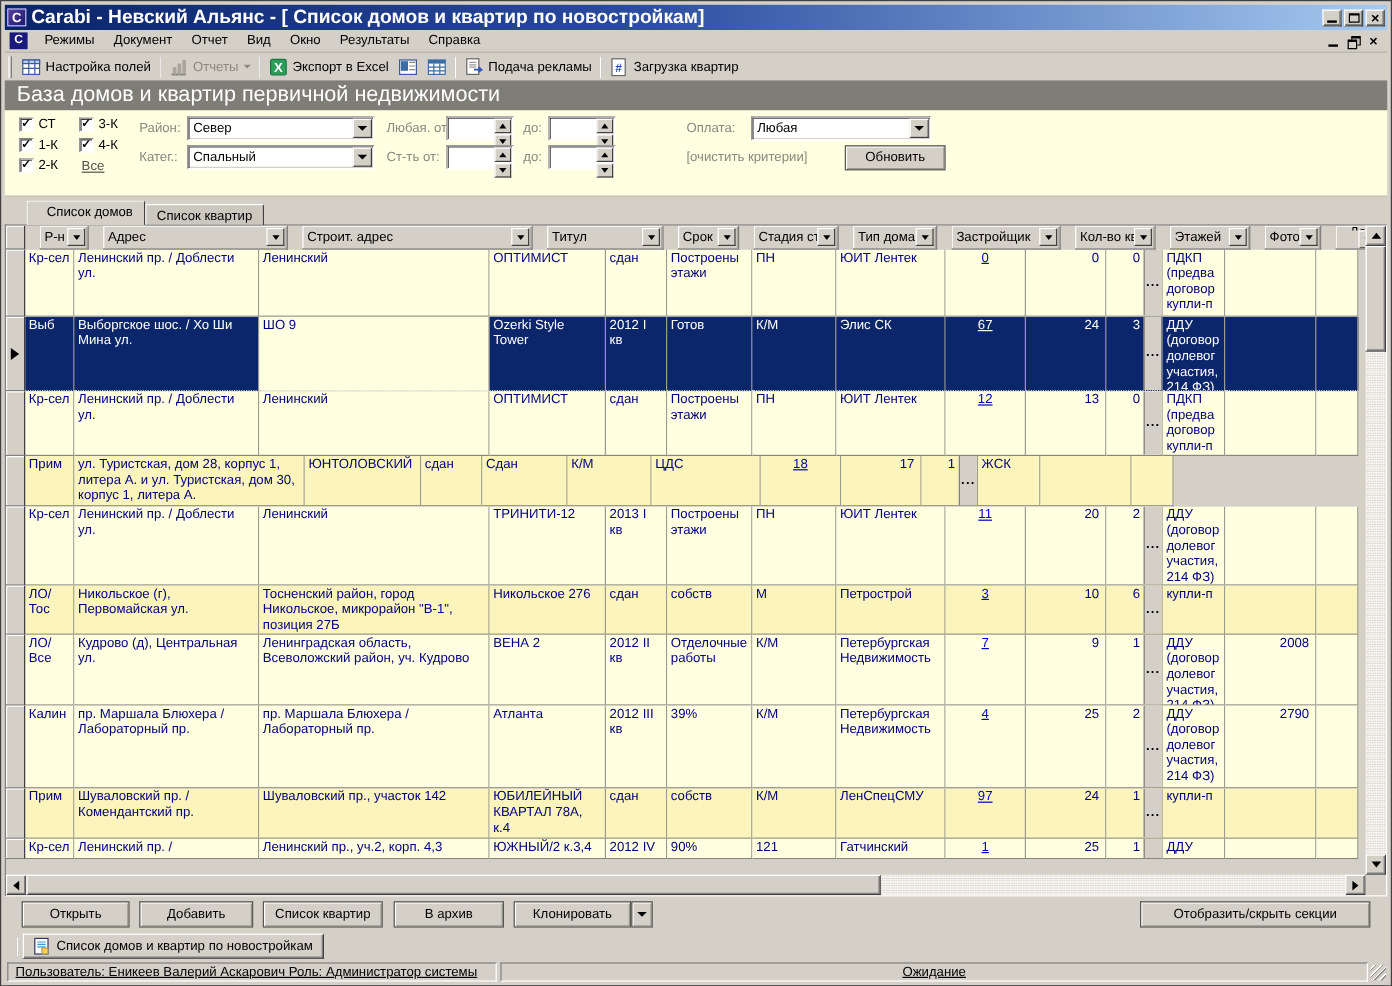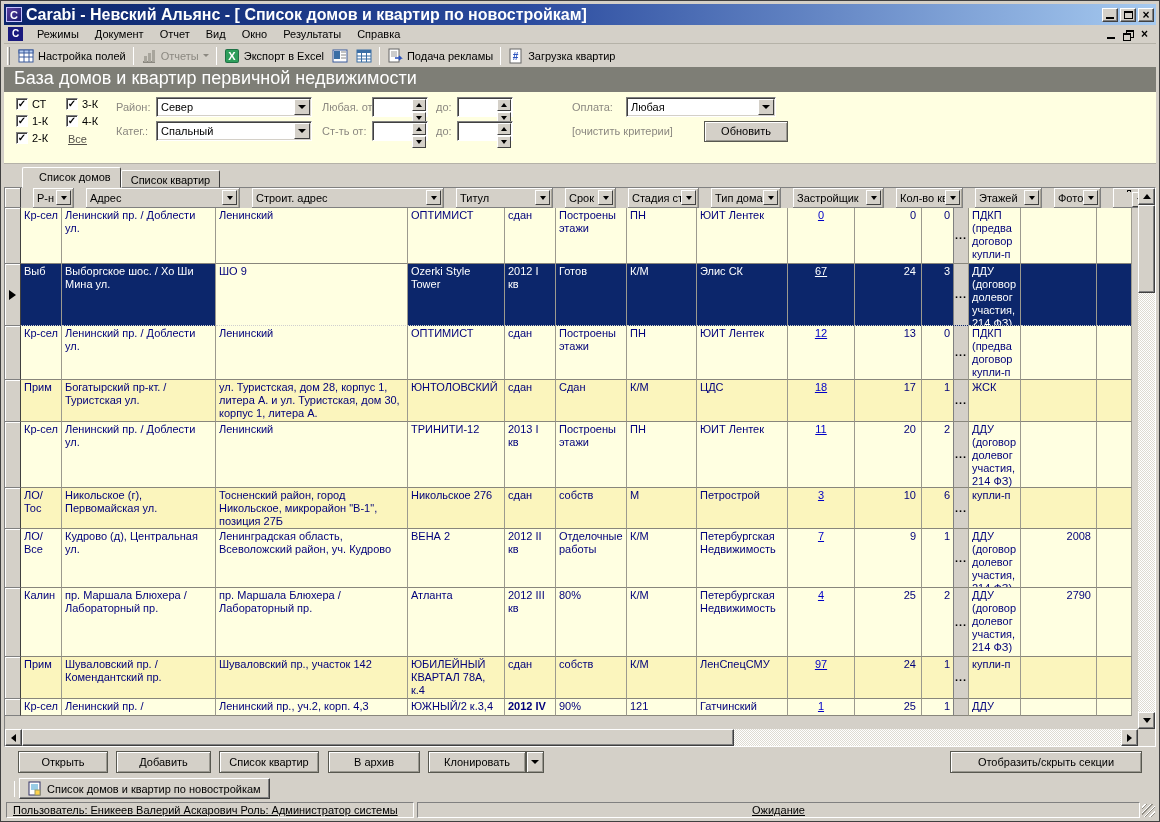--- a/index.html
+++ b/index.html
@@ -504,21 +504,20 @@
             <div class="pv">0</div>
             <div class="dots">...</div>
           </div>
           <div class="cell cell-contract" style="width: 52px;">ПДКП (предва договор купли-п</div>
           <div class="cell cell-minst al-r" style="width: 76px;"></div>
           <div class="cell cell-min1" style="width: 35px;"></div>
         </div>
         <div class="grid-row dark" style="height: 42px;">
           <div class="gutter"></div>
           <div class="cell cell-rn" style="width: 41px;">Прим</div>
-          <div class="cell cell-addr" style="width: 154px;">Богатырский пр-кт. / Туристская ул.</div>
           <div class="cell cell-saddr" style="width: 192px;">ул. Туристская, дом 28, корпус 1, литера А. и ул. Туристская, дом 30, корпус 1, литера А.</div>
           <div class="cell cell-title" style="width: 97px;">ЮНТОЛОВСКИЙ</div>
           <div class="cell cell-term" style="width: 51px;">сдан</div>
           <div class="cell cell-stage" style="width: 71px;">Сдан</div>
           <div class="cell cell-type" style="width: 70px;">К/М</div>
           <div class="cell cell-dev" style="width: 91px;">ЦДС</div>
           <div class="cell cell-apts al-c" style="width: 67px;">
             <div class="cell-link">18</div>
           </div>
           <div class="cell cell-floors al-r" style="width: 67px;">17</div>
@@ -596,21 +595,21 @@
           <div class="cell cell-minst al-r" style="width: 76px;">2008</div>
           <div class="cell cell-min1" style="width: 35px;"></div>
         </div>
         <div class="grid-row" style="height: 69px;">
           <div class="gutter"></div>
           <div class="cell cell-rn" style="width: 41px;">Калин</div>
           <div class="cell cell-addr" style="width: 154px;">пр. Маршала Блюхера / Лабораторный пр.</div>
           <div class="cell cell-saddr" style="width: 192px;">пр. Маршала Блюхера / Лабораторный пр.</div>
           <div class="cell cell-title" style="width: 97px;">Атланта</div>
           <div class="cell cell-term" style="width: 51px;">2012 III кв</div>
-          <div class="cell cell-stage" style="width: 71px;">80%</div>
+          <div class="cell cell-stage" style="width: 71px;">39%</div>
           <div class="cell cell-type" style="width: 70px;">К/М</div>
           <div class="cell cell-dev" style="width: 91px;">Петербургская Недвижимость</div>
           <div class="cell cell-apts al-c" style="width: 67px;">
             <div class="cell-link">4</div>
           </div>
           <div class="cell cell-floors al-r" style="width: 67px;">25</div>
           <div class="cell cell-photo cell-photo" style="width: 47px;">
             <div class="pv">2</div>
             <div class="dots">...</div>
           </div>
@@ -639,21 +638,21 @@
           <div class="cell cell-contract" style="width: 52px;">купли-п</div>
           <div class="cell cell-minst al-r" style="width: 76px;"></div>
           <div class="cell cell-min1" style="width: 35px;"></div>
         </div>
         <div class="grid-row" style="height: 17px;">
           <div class="gutter"></div>
           <div class="cell cell-rn" style="width: 41px;">Кр-сел</div>
           <div class="cell cell-addr" style="width: 154px;">Ленинский пр. /</div>
           <div class="cell cell-saddr" style="width: 192px;">Ленинский пр., уч.2, корп. 4,3</div>
           <div class="cell cell-title" style="width: 97px;">ЮЖНЫЙ/2 к.3,4</div>
-          <div class="cell cell-term" style="width: 51px; font-weight: bold;">2012 IV</div>
+          <div class="cell cell-term" style="width: 51px;">2012 IV</div>
           <div class="cell cell-stage" style="width: 71px;">90%</div>
           <div class="cell cell-type" style="width: 70px;">121</div>
           <div class="cell cell-dev" style="width: 91px;">Гатчинский</div>
           <div class="cell cell-apts al-c" style="width: 67px;">
             <div class="cell-link">1</div>
           </div>
           <div class="cell cell-floors al-r" style="width: 67px;">25</div>
           <div class="cell cell-photo cell-photo" style="width: 47px;">
             <div class="pv">1</div>
             <div class="dots"></div>

